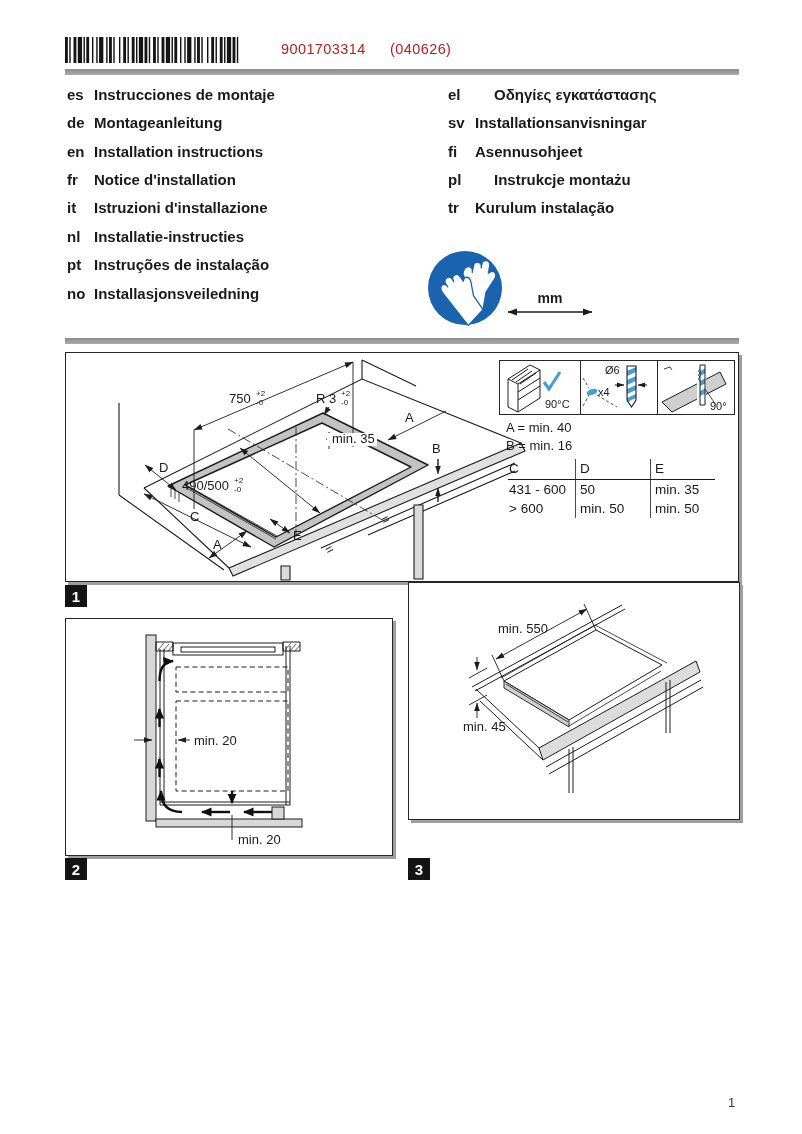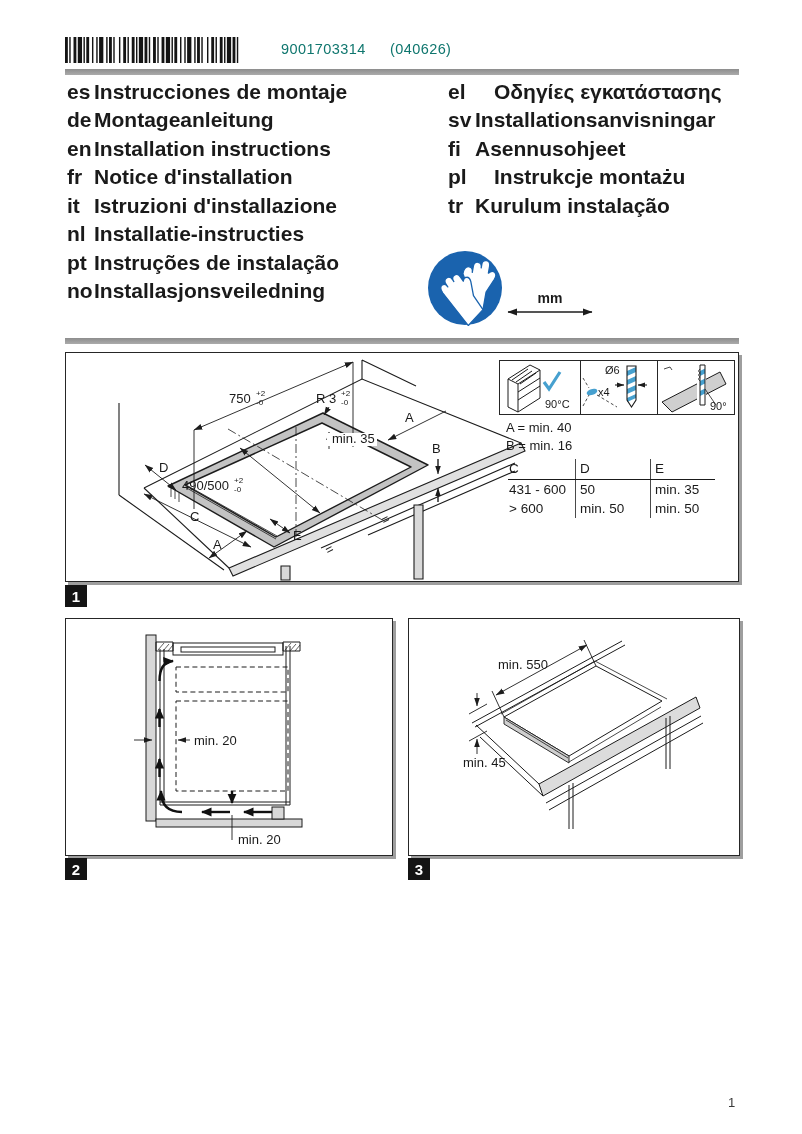--- a/index.html
+++ b/index.html
@@ -2,40 +2,40 @@
 <html><head>
 <meta charset="utf-8">
 <style>
   html,body{margin:0;padding:0}
   body{
     width:802px;height:1134px;position:relative;background:#ffffff;
     font-family:"Liberation Sans",sans-serif;color:#1a1a1a;overflow:hidden;
   }
   
   .barcode{position:absolute;left:65px;top:37px;width:176px;height:26px}
-  .codetext{position:absolute;left:281px;top:41px;font-size:14.5px;letter-spacing:.4px;color:#0f766e;white-space:nowrap}
+  .codetext{position:absolute;left:281px;top:41px;font-size:14.5px;letter-spacing:.4px;color:#b91c1c;white-space:nowrap}
   .codetext .sp{margin-left:20px}
   .sep{position:absolute;left:65px;width:674px;height:6px;background:linear-gradient(180deg,#8d8d8d,#ababab)}
   
   .langcol{position:absolute;top:80px}
   .langcol.left{left:67px}
   .langcol.right{left:448px}
-  .langrow{display:flex;align-items:flex-start;height:28.45px;font-weight:bold;font-size:21px;white-space:nowrap}
+  .langrow{display:flex;align-items:center;height:28.45px;font-weight:bold;font-size:15px;white-space:nowrap}
   .code{display:inline-block}
   .lc{min-width:27px}
   .wc{min-width:46px}
   
   .glove{position:absolute;left:427px;top:250px;width:76px;height:76px}
   .mmarrow{position:absolute;left:504px;top:291px;width:92px;height:28px}
   .mmarrow text{font-weight:bold;font-size:14px}
   
   .figbox{position:absolute;background:#fff;border:1.4px solid #262626;box-shadow:3px 3px 0 #9e9e9e}
   #fig1{left:65px;top:352px;width:672px;height:228px}
   #fig2{left:65px;top:618px;width:326px;height:236px}
-  #fig3{left:408px;top:618px;width:330px;height:236px}
+  #fig3{left:408px;top:582px;width:330px;height:236px}
   .figdraw{position:absolute;left:0;top:0;width:100%;height:100%}
   .badge{position:absolute;width:22px;height:22px;background:#141414;color:#fff;
     font-weight:bold;font-size:15px;display:flex;align-items:center;justify-content:center}
   #badge1{left:65px;top:585px}
   #badge2{left:65px;top:858px}
   #badge3{left:408px;top:858px}
   
   .inset{position:absolute;left:433px;top:7px;width:234px;height:53px;border:1.3px solid #262626;display:flex;background:#fff}
   .inset .panel{flex:none;height:100%}
   .inset .p1{width:80px}

